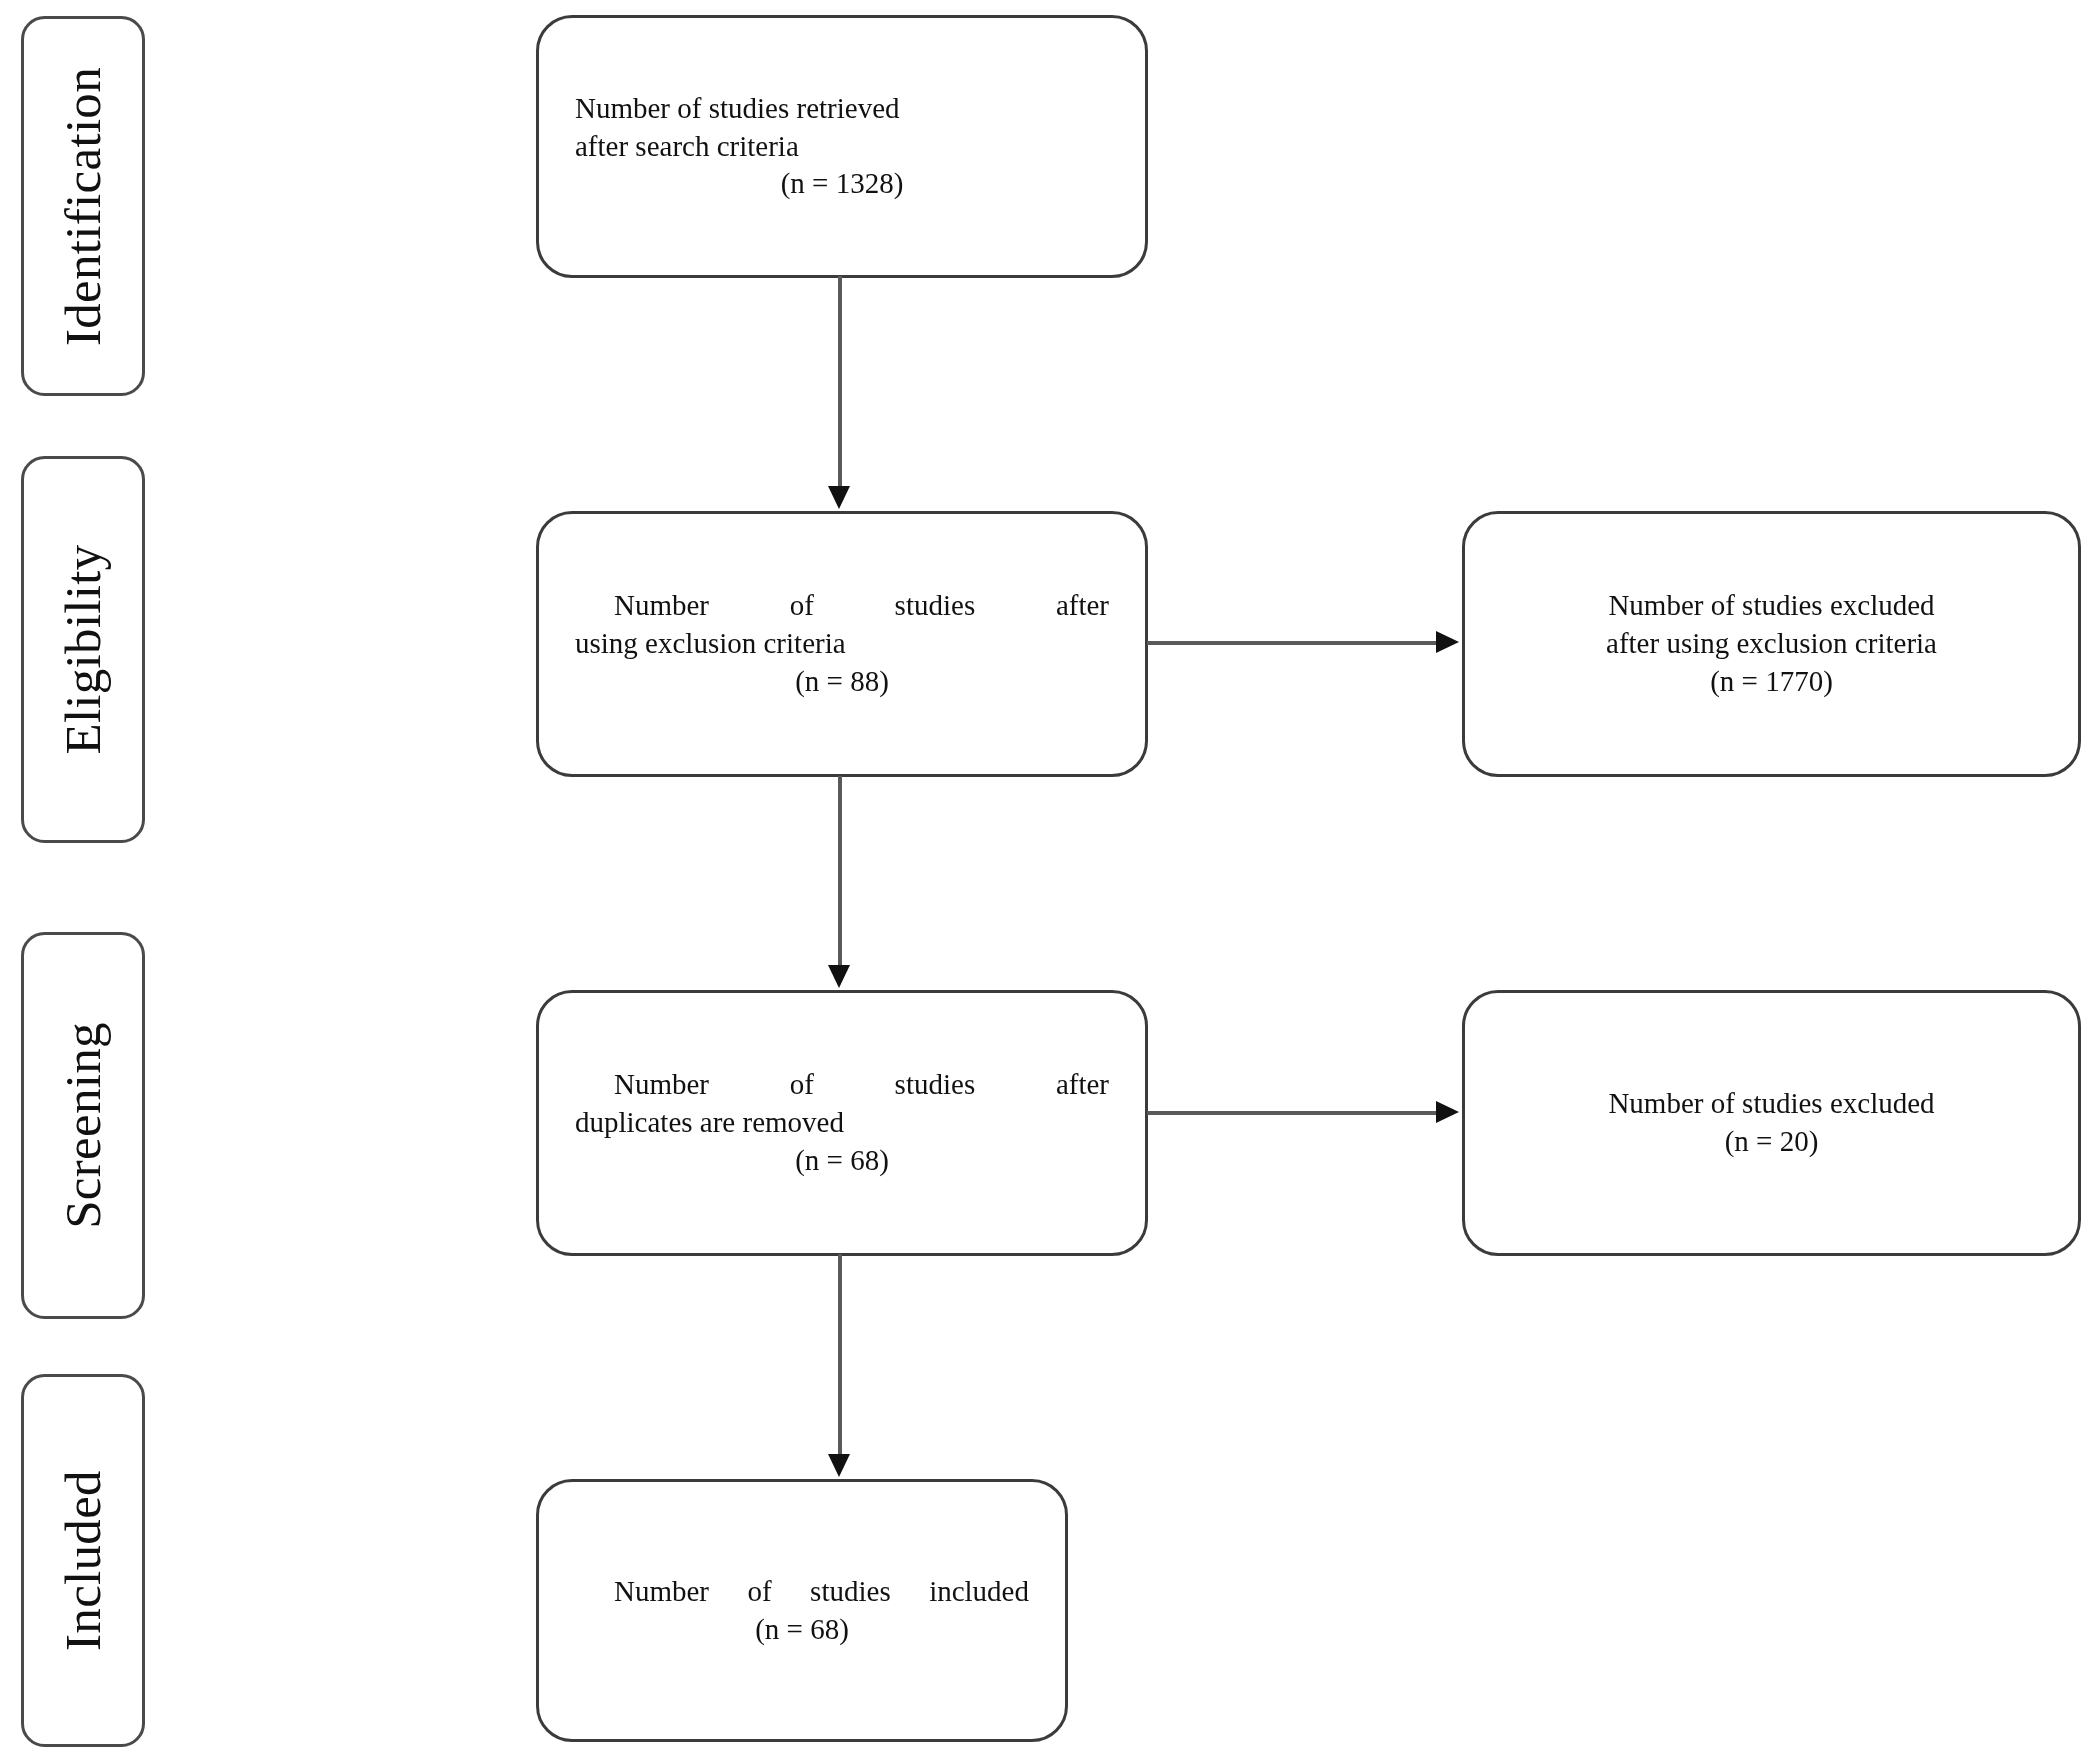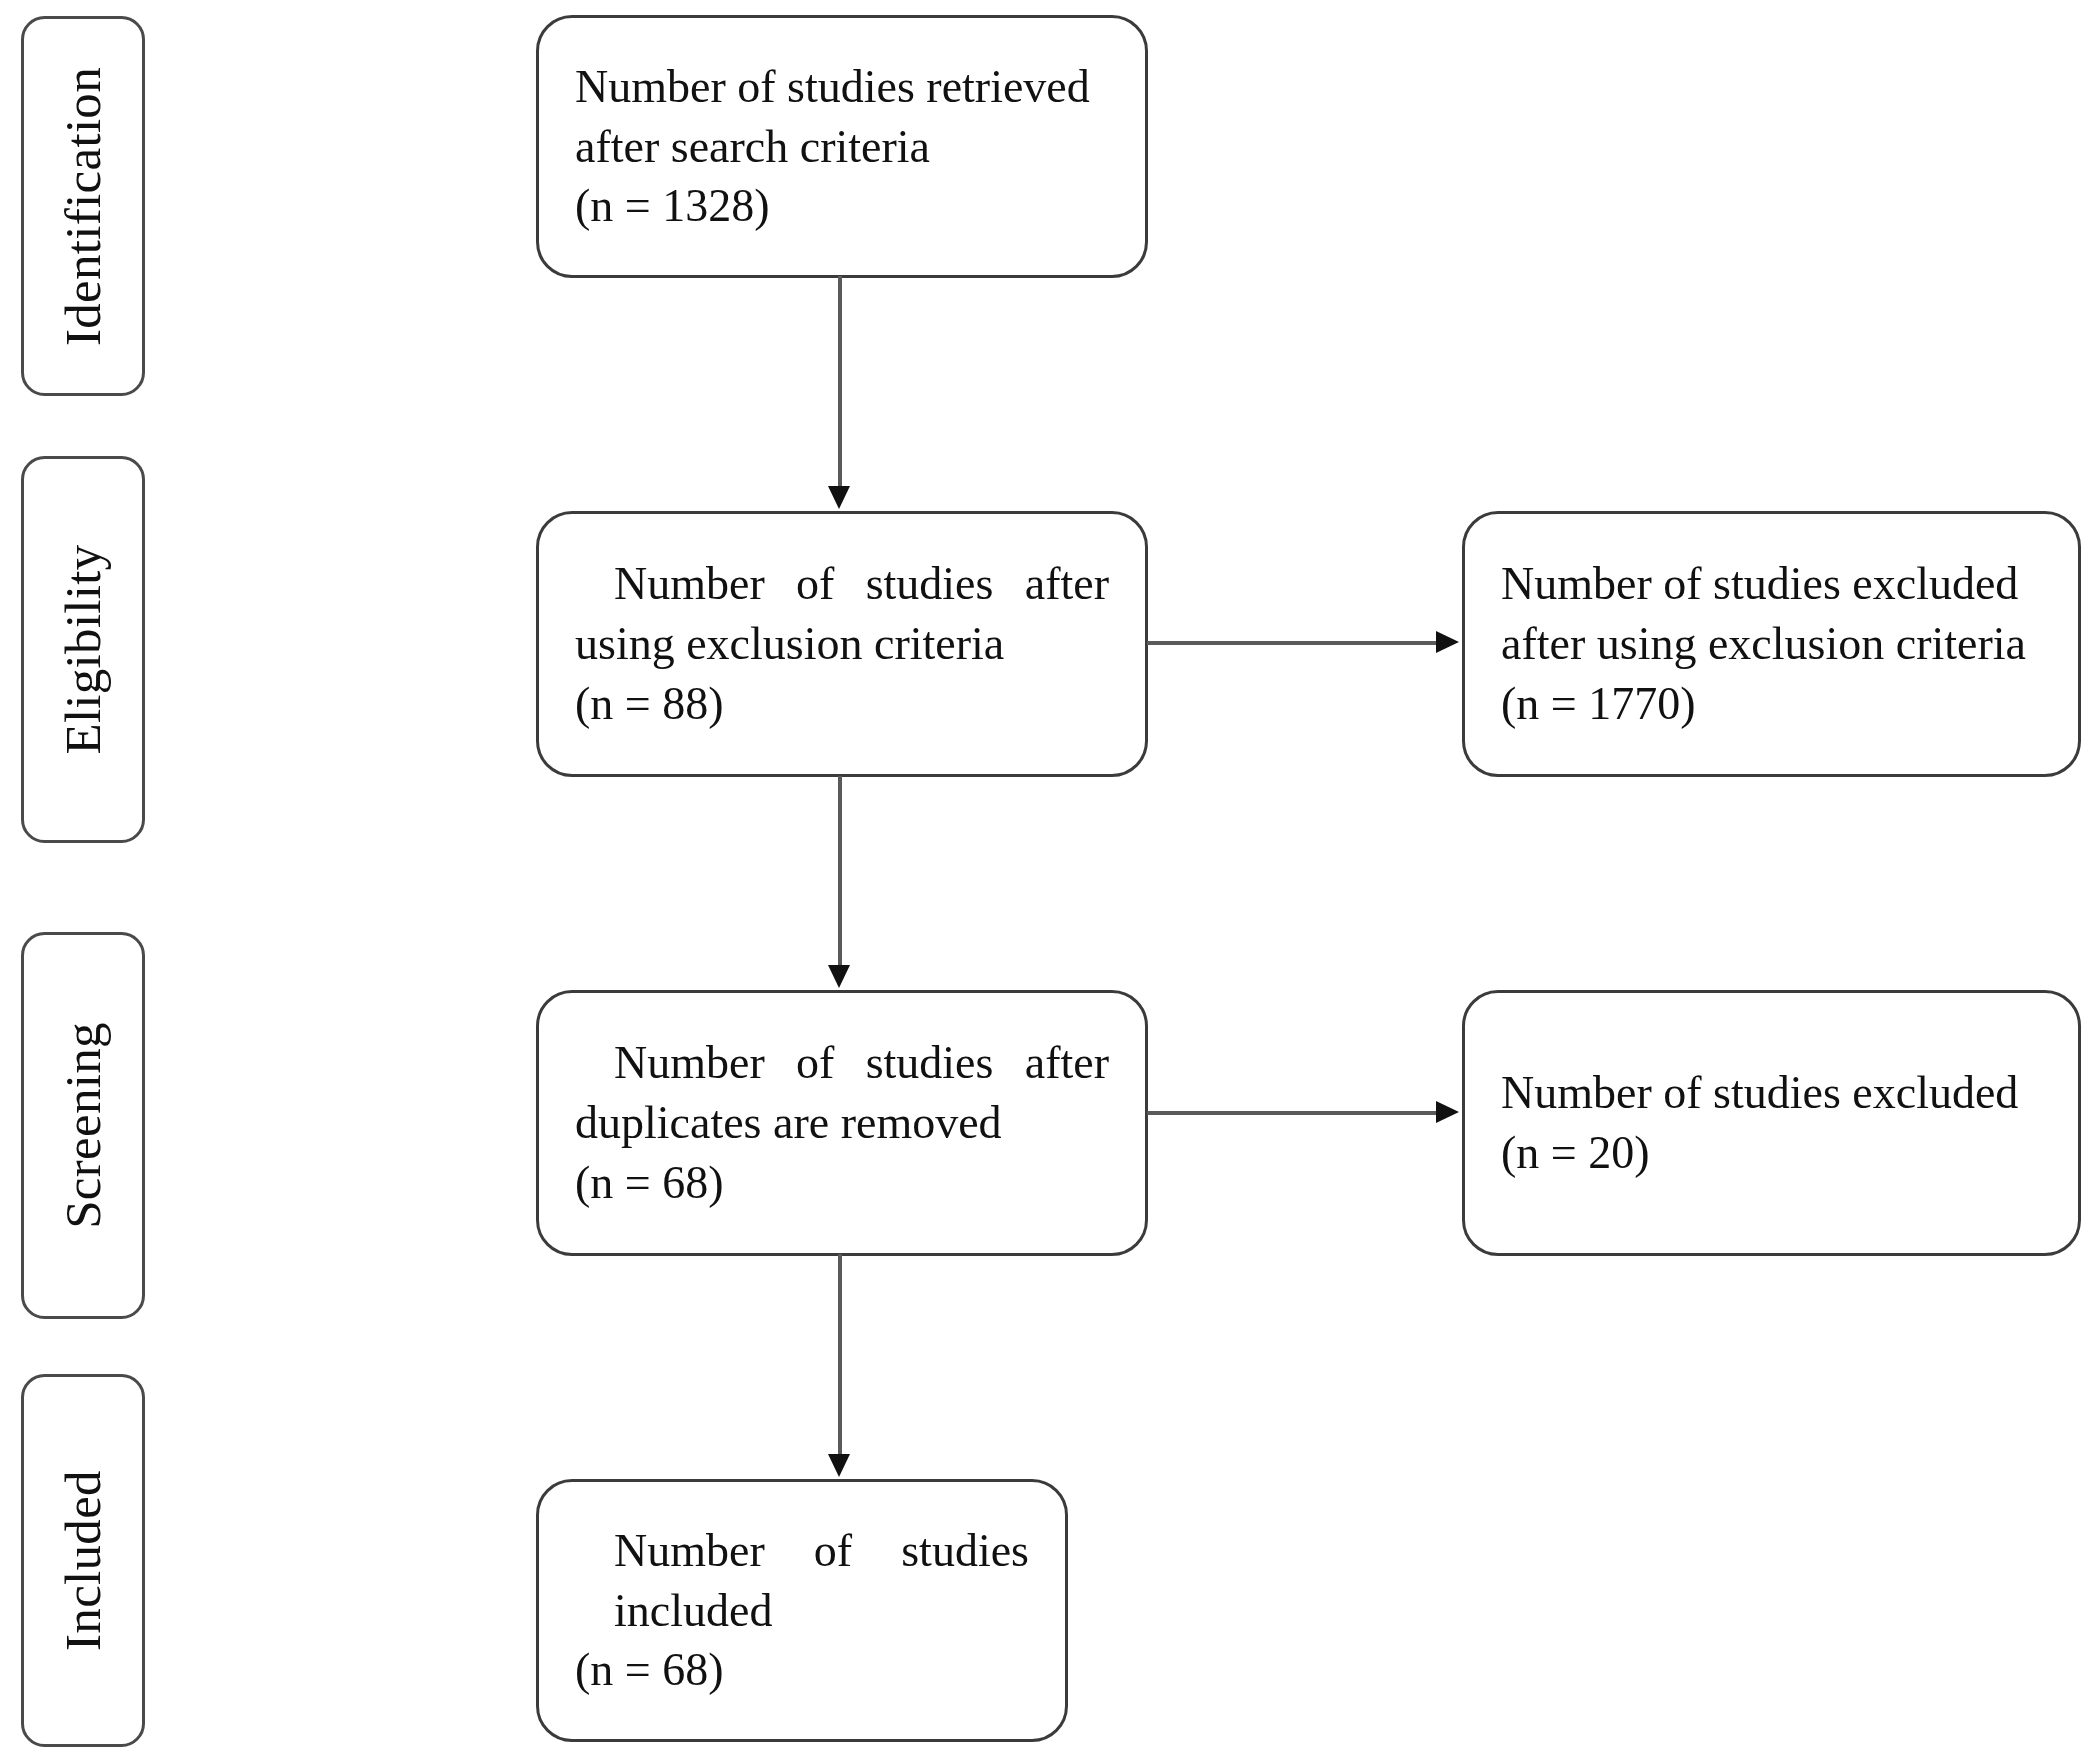--- a/index.html
+++ b/index.html
@@ -43,29 +43,29 @@
     box-sizing: border-box;
     border: 3.5px solid #3b3b3b;
     border-radius: 36px;
     background: #ffffff;
     display: flex;
     flex-direction: column;
     justify-content: center;
   }
   .flow-box .box-text {
     padding: 0 36px;
-    font-size: 46px;
+    font-size: 29px;
     line-height: 1.30;
     color: #111111;
   }
   .flow-box .line {
     display: block;
   }
   .align-left   { text-align: left; }
-  .align-center { }
+  .align-center { text-align: center; }
   .align-just   { text-align: justify; text-align-last: justify; margin-left: 39px; }
 
   
   .v-line {
     position: absolute;
     width: 4.1px;
     background: #5a5a5a;
   }
   .h-line {
     position: absolute;

